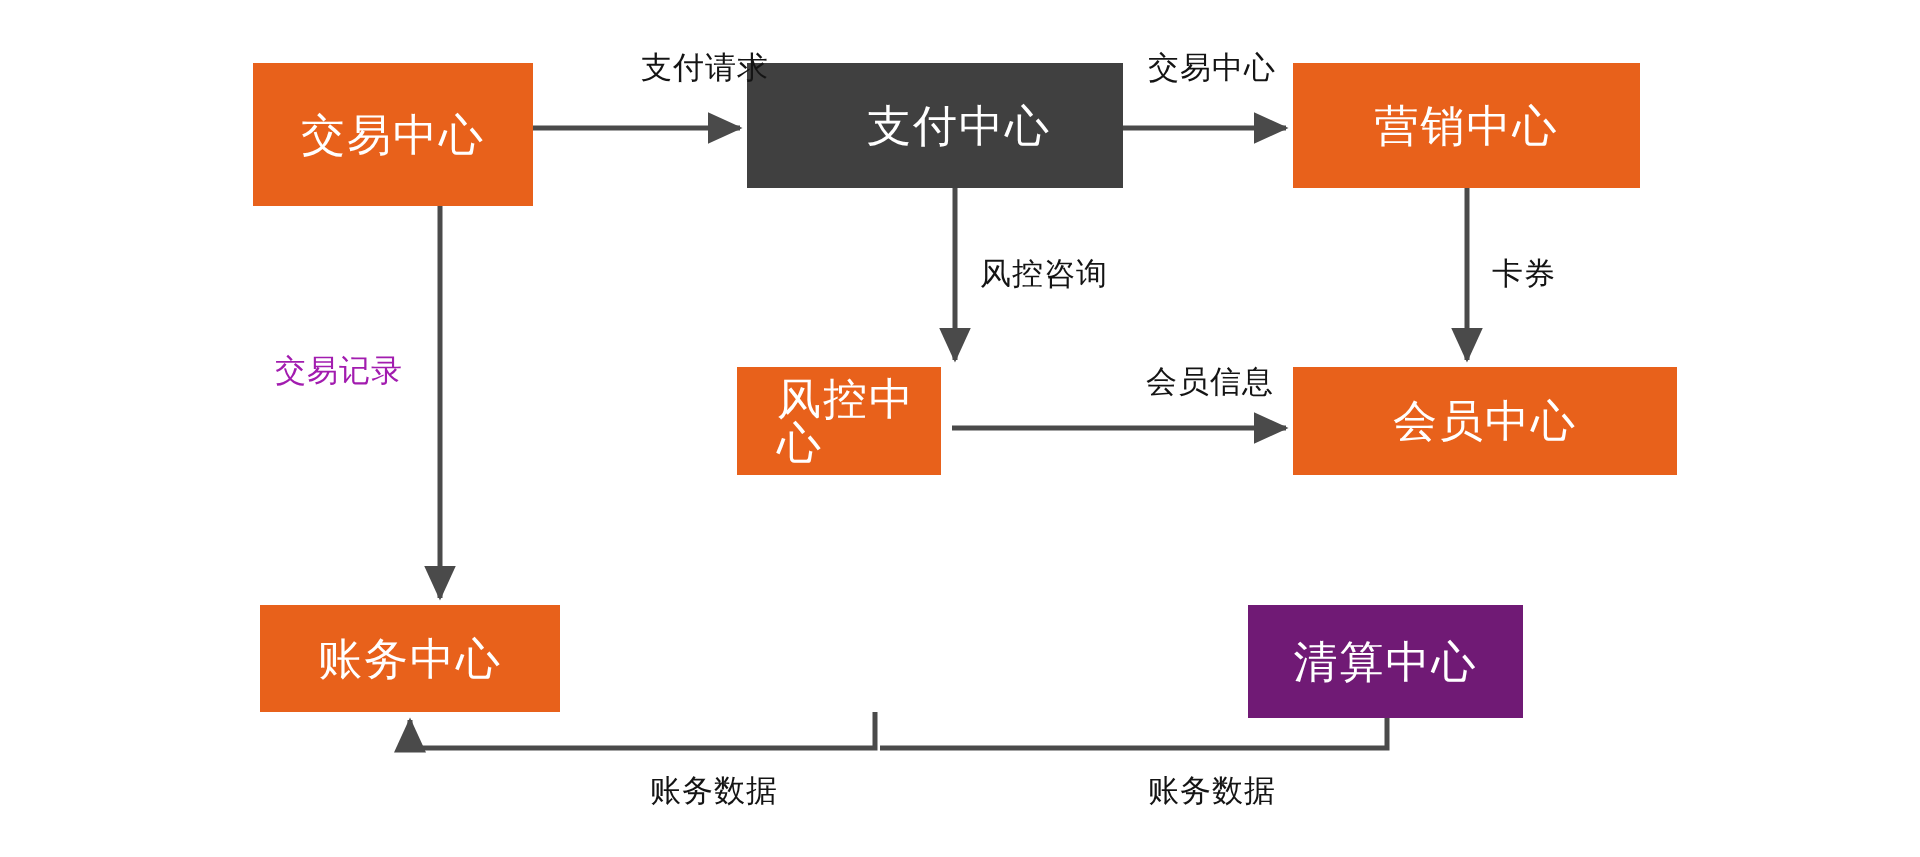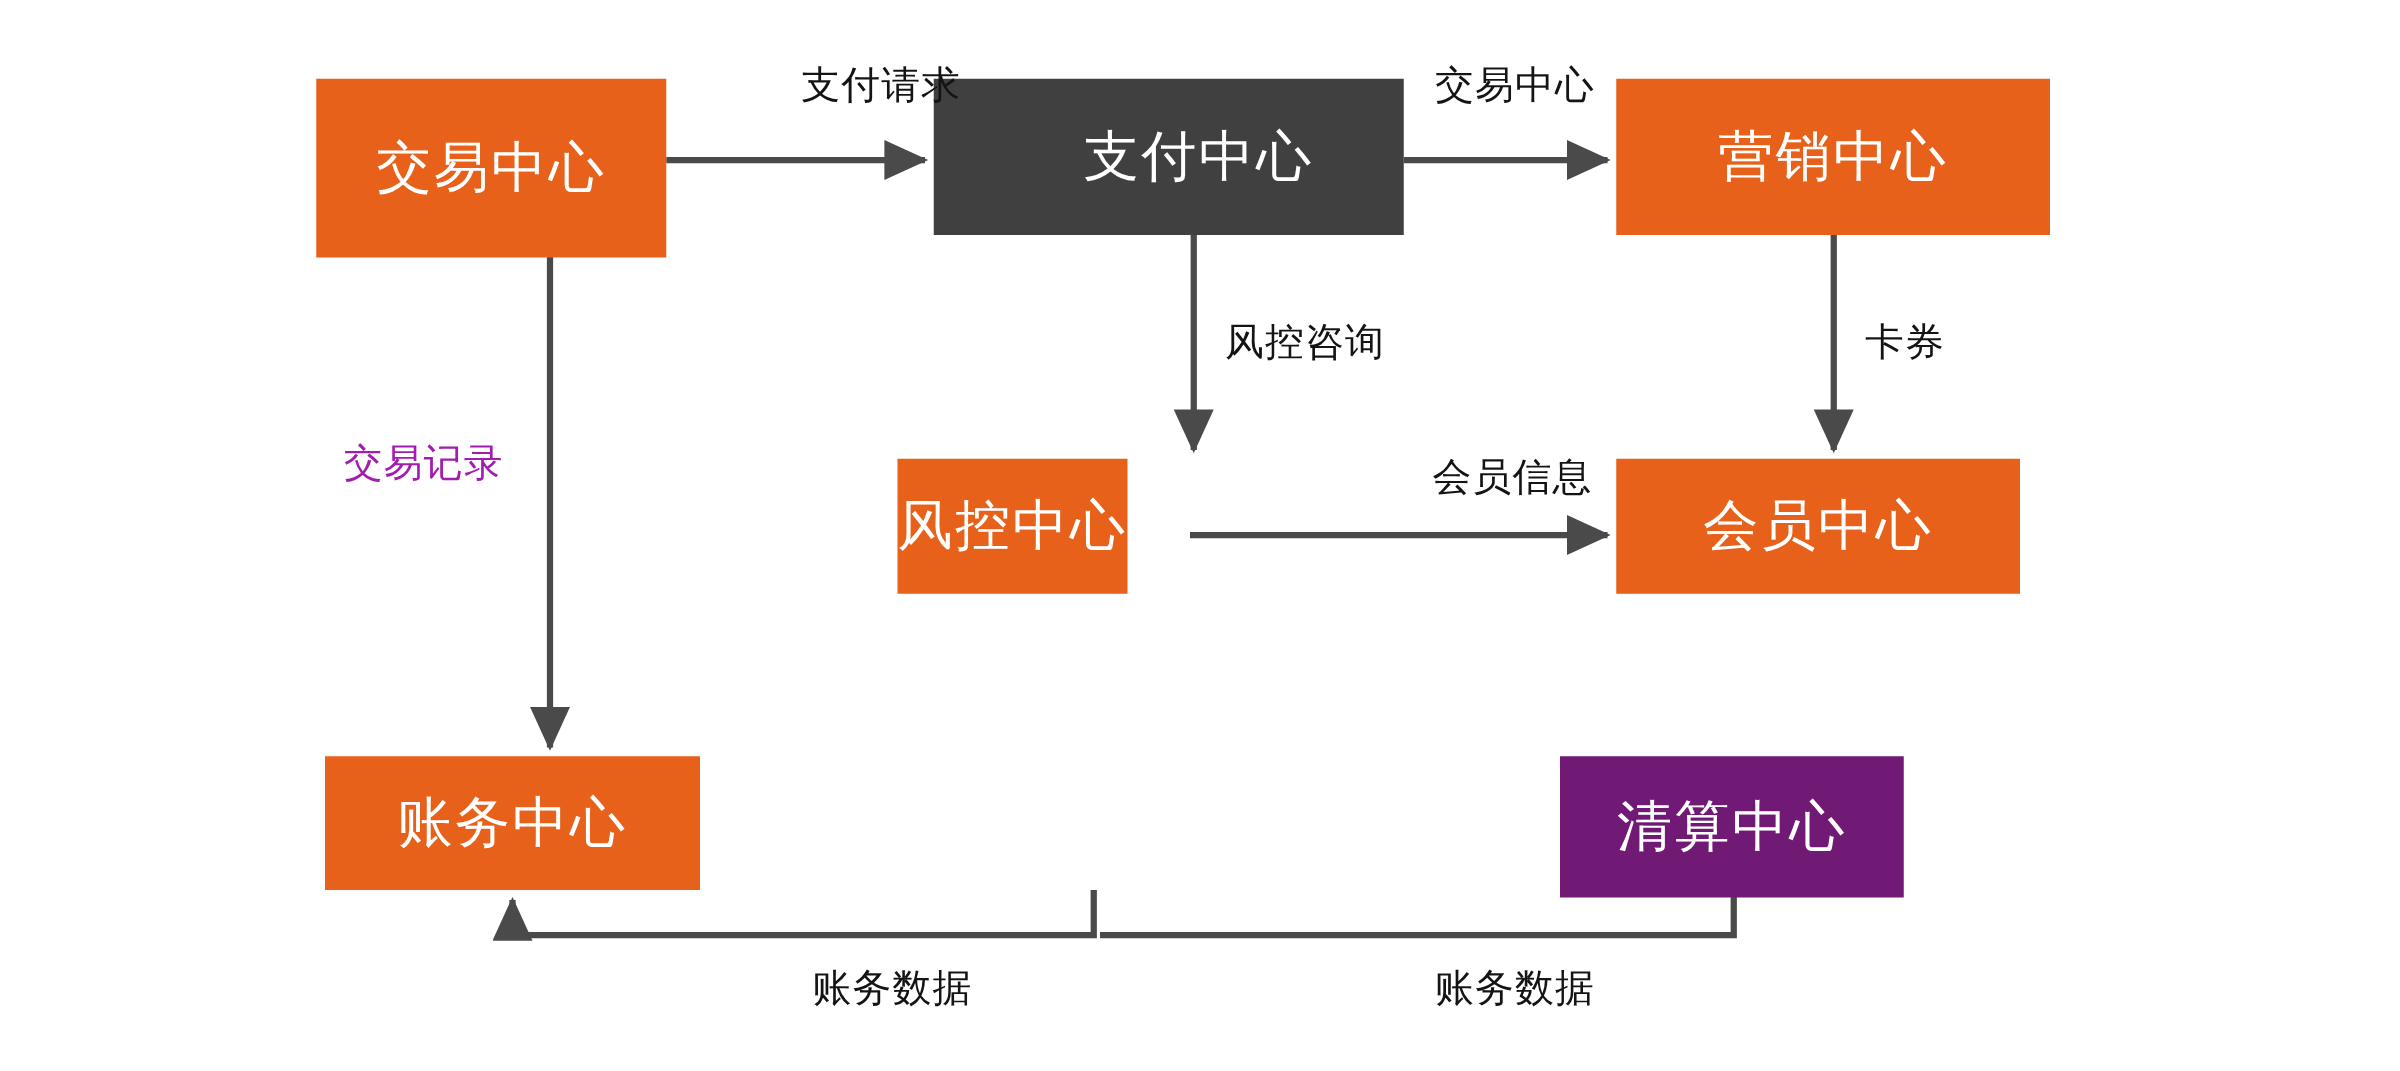--- a/index.html
+++ b/index.html
@@ -64,25 +64,25 @@
   </div>
 
   <div class="node" style="left: 747px; top: 63px; width: 376px; height: 125px; background: #404040; color: rgb(255, 255, 255); padding-left: 48px;">
     <span>支付中心</span>
   </div>
 
   <div class="node" style="left: 1293px; top: 63px; width: 347px; height: 125px; background: rgb(232, 97, 27); color: rgb(255, 255, 255);">
     <span>营销中心</span>
   </div>
 
-  <div class="node" style="left: 718px; top: 367px; width: 184px; height: 108px; background: rgb(232, 97, 27); color: rgb(255, 255, 255);">
+  <div class="node" style="left: 737px; top: 367px; width: 204px; height: 108px; background: rgb(232, 97, 27); color: rgb(255, 255, 255); padding-left: 40px;">
     <span>风控中心</span>
   </div>
 
-  <div class="node" style="left: 1293px; top: 367px; width: 323px; height: 108px; background: rgb(232, 97, 27); color: rgb(255, 255, 255);">
+  <div class="node" style="left: 1293px; top: 367px; width: 384px; height: 108px; background: rgb(232, 97, 27); color: rgb(255, 255, 255);">
     <span>会员中心</span>
   </div>
 
   <div class="node" style="left: 260px; top: 605px; width: 300px; height: 107px; background: rgb(232, 97, 27); color: rgb(255, 255, 255); text-align: right;">
     <span>账务中心</span>
   </div>
 
 
   <div class="node" style="left: 1248px; top: 605px; width: 275px; height: 113px; background: #701a75; color: rgb(255, 255, 255);">
     <span>清算中心</span>

